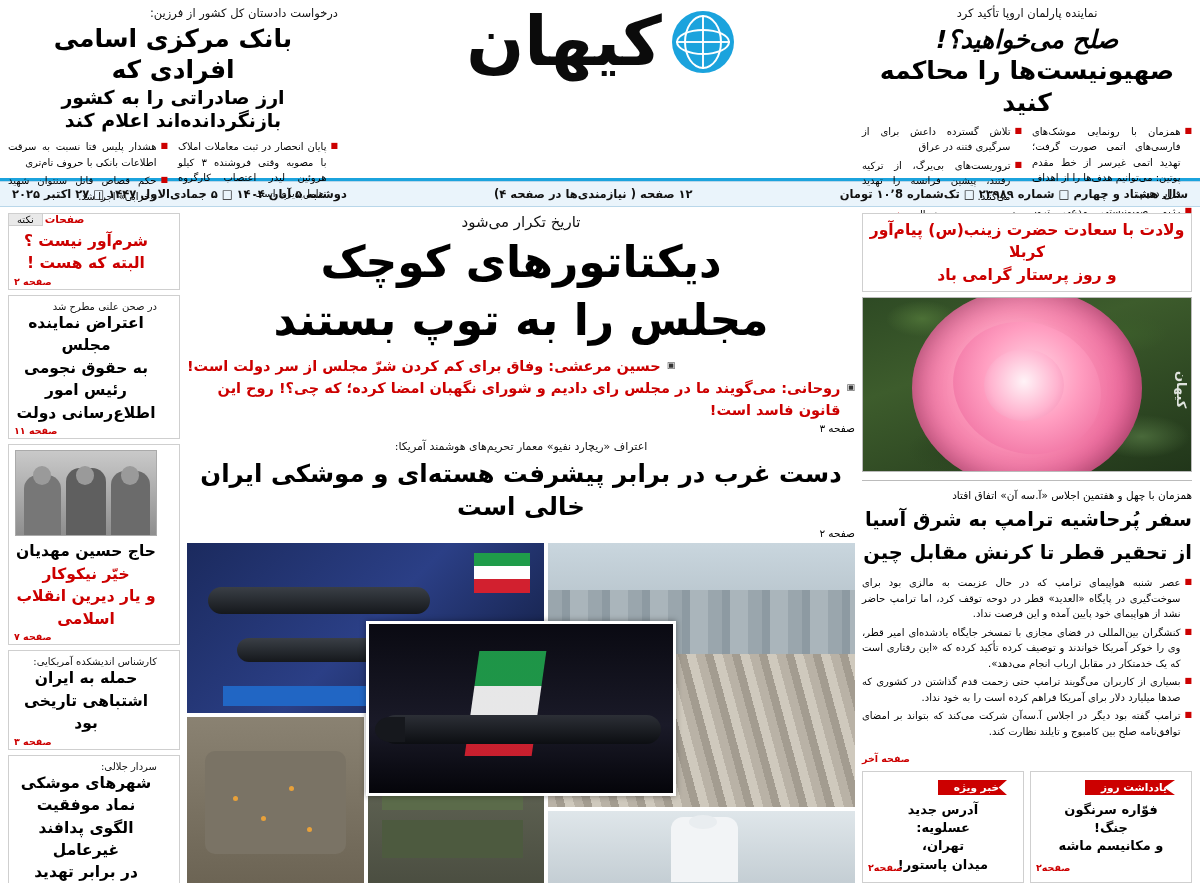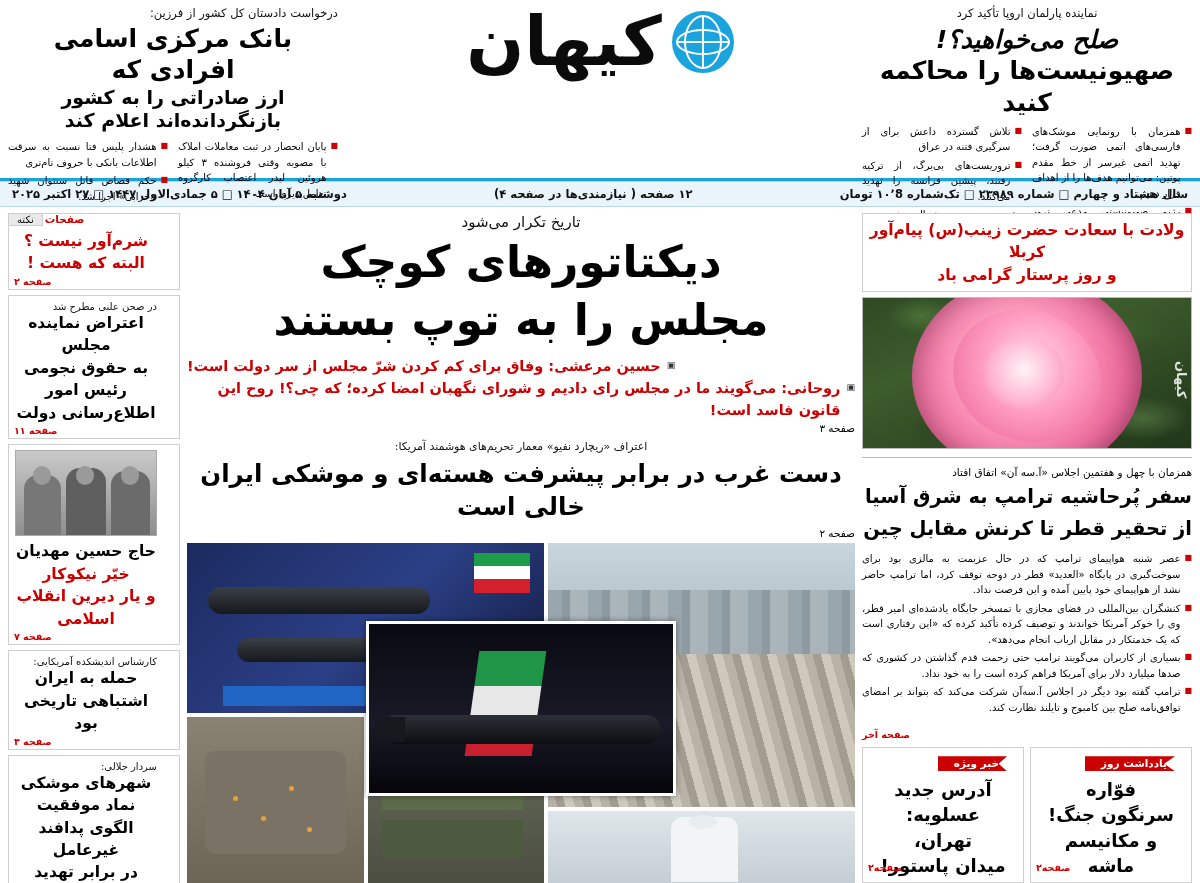--- a/index.html
+++ b/index.html
@@ -68,21 +68,21 @@
      background:radial-gradient(circle at 50% 45%, #fff3f7 0%, #ffb3cf 60%, #f07eaa 100%);}
   .rose-img .vstamp{position:absolute;right:2px;top:42%;color:#fff;font-size:13px;font-weight:bold;writing-mode:vertical-rl;opacity:.85;}
   .r-head { font-size:19.5px; font-weight:bold; line-height:1.4; text-align:right; }
   .r-caption { font-size:10.5px; text-align:right; }
   .hr-thin { border-top:1px solid #bbb; margin:3px 0; }
 
   .bottom-boxes { display:flex; flex-direction:row; gap:6px; }
   .bbox { flex:1 1 0; border:1px solid #cfcfcf; padding:4px 16px; min-height:112px; position:relative;}
   .tag { display:inline-block; background:#c00; color:#fff; font-size:10.5px; font-weight:bold; padding:1px 8px 2px 16px;
          clip-path:polygon(0 0, 100% 0, 88% 50%, 100% 100%, 0 100%); }
-  .bbox .bt { font-size:18px; font-weight:bold; line-height:1.4; text-align:center; margin-top:6px;}
+  .bbox .bt { font-size:13px; font-weight:bold; line-height:1.4; text-align:center; margin-top:6px;}
   .bbox .ref { position:absolute; bottom:9px; left:5px; font-size:9.5px; color:#c00; font-weight:bold;}
 
   
   .pre-head { font-size:15px; text-align:center; color:#111; }
   .main-head { font-size:44px; font-weight:bold; line-height:1.22; text-align:center; color:#000; letter-spacing:-1px;}
   .quote-line { display:flex; gap:6px; align-items:flex-start; justify-content:flex-end; font-size:14.5px; font-weight:bold; color:#c00; line-height:1.5;}
   .quote-line .sq{ color:#333; font-size:9px; line-height:2.1;}
   .ref-r { text-align:right; font-size:10.5px; color:#000; }
   .src-line { font-size:11px; text-align:center; color:#111;}
   .sec-head { font-size:24.5px; font-weight:bold; text-align:center; line-height:1.35; }

